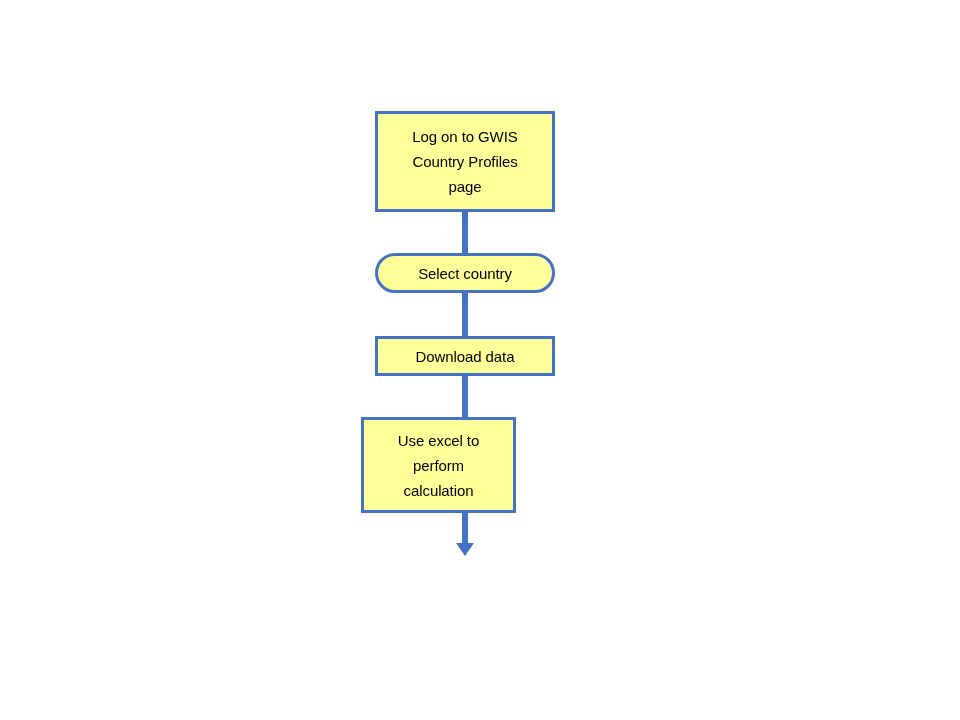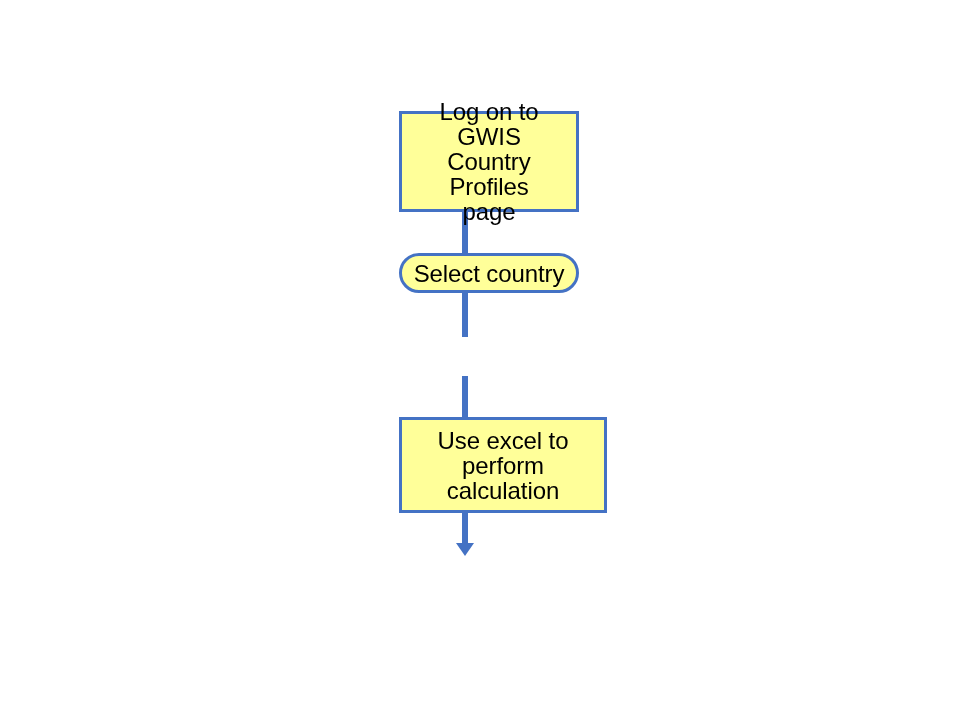--- a/index.html
+++ b/index.html
@@ -24,26 +24,25 @@
   .node {
     position: absolute;
     box-sizing: border-box;
     background: #ffff99;
     border: 3px solid #4472c4;
     display: flex;
     align-items: center;
     justify-content: center;
     text-align: center;
     color: #000000;
-    font-size: 24px;
+    font-size: 15px;
     line-height: 25px;
     font-weight: 400;
     letter-spacing: -0.1px;
     z-index: 2;
-    margin-left: 24px;
   }
 
   .node-text {
     display: block;
     width: 100%;
     white-space: pre-line;
     padding: 0 4px;
     box-sizing: border-box;
   }
 
@@ -80,21 +79,24 @@
   <div class="node" style="left:375px; top:111px; width:180px; height:101px;">
     <span class="node-text">Log on to GWIS
 Country Profiles
 page</span>
   </div>
 
   <div class="node" style="left:375px; top:253px; width:180px; height:40px;border-radius:20px;">
     <span class="node-text">Select country</span>
   </div>
 
+  <div class="node" style="left:375px; top:336px; width:180px; height:40px;">
+    <span class="node-text">Download data</span>
+  </div>
 
-  <div class="node" style="left:375px; top:417px; width:208px; height:96px;">
+  <div class="node" style="left:361px; top:417px; width:155px; height:96px;">
     <span class="node-text">Use excel to
 perform
 calculation</span>
   </div>
 
 
 </div>
 
 </body></html>

